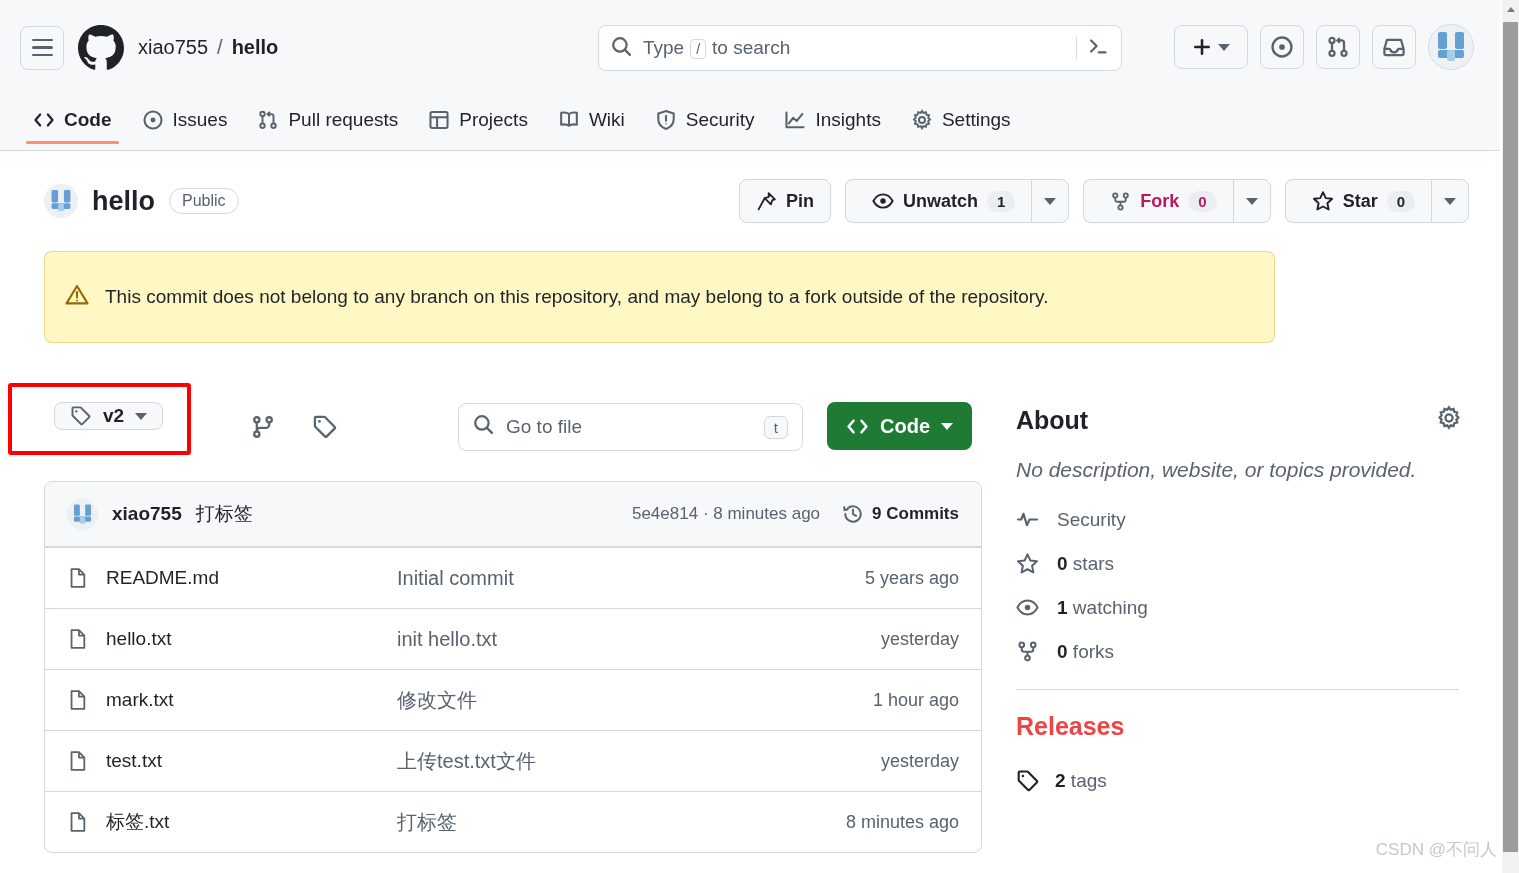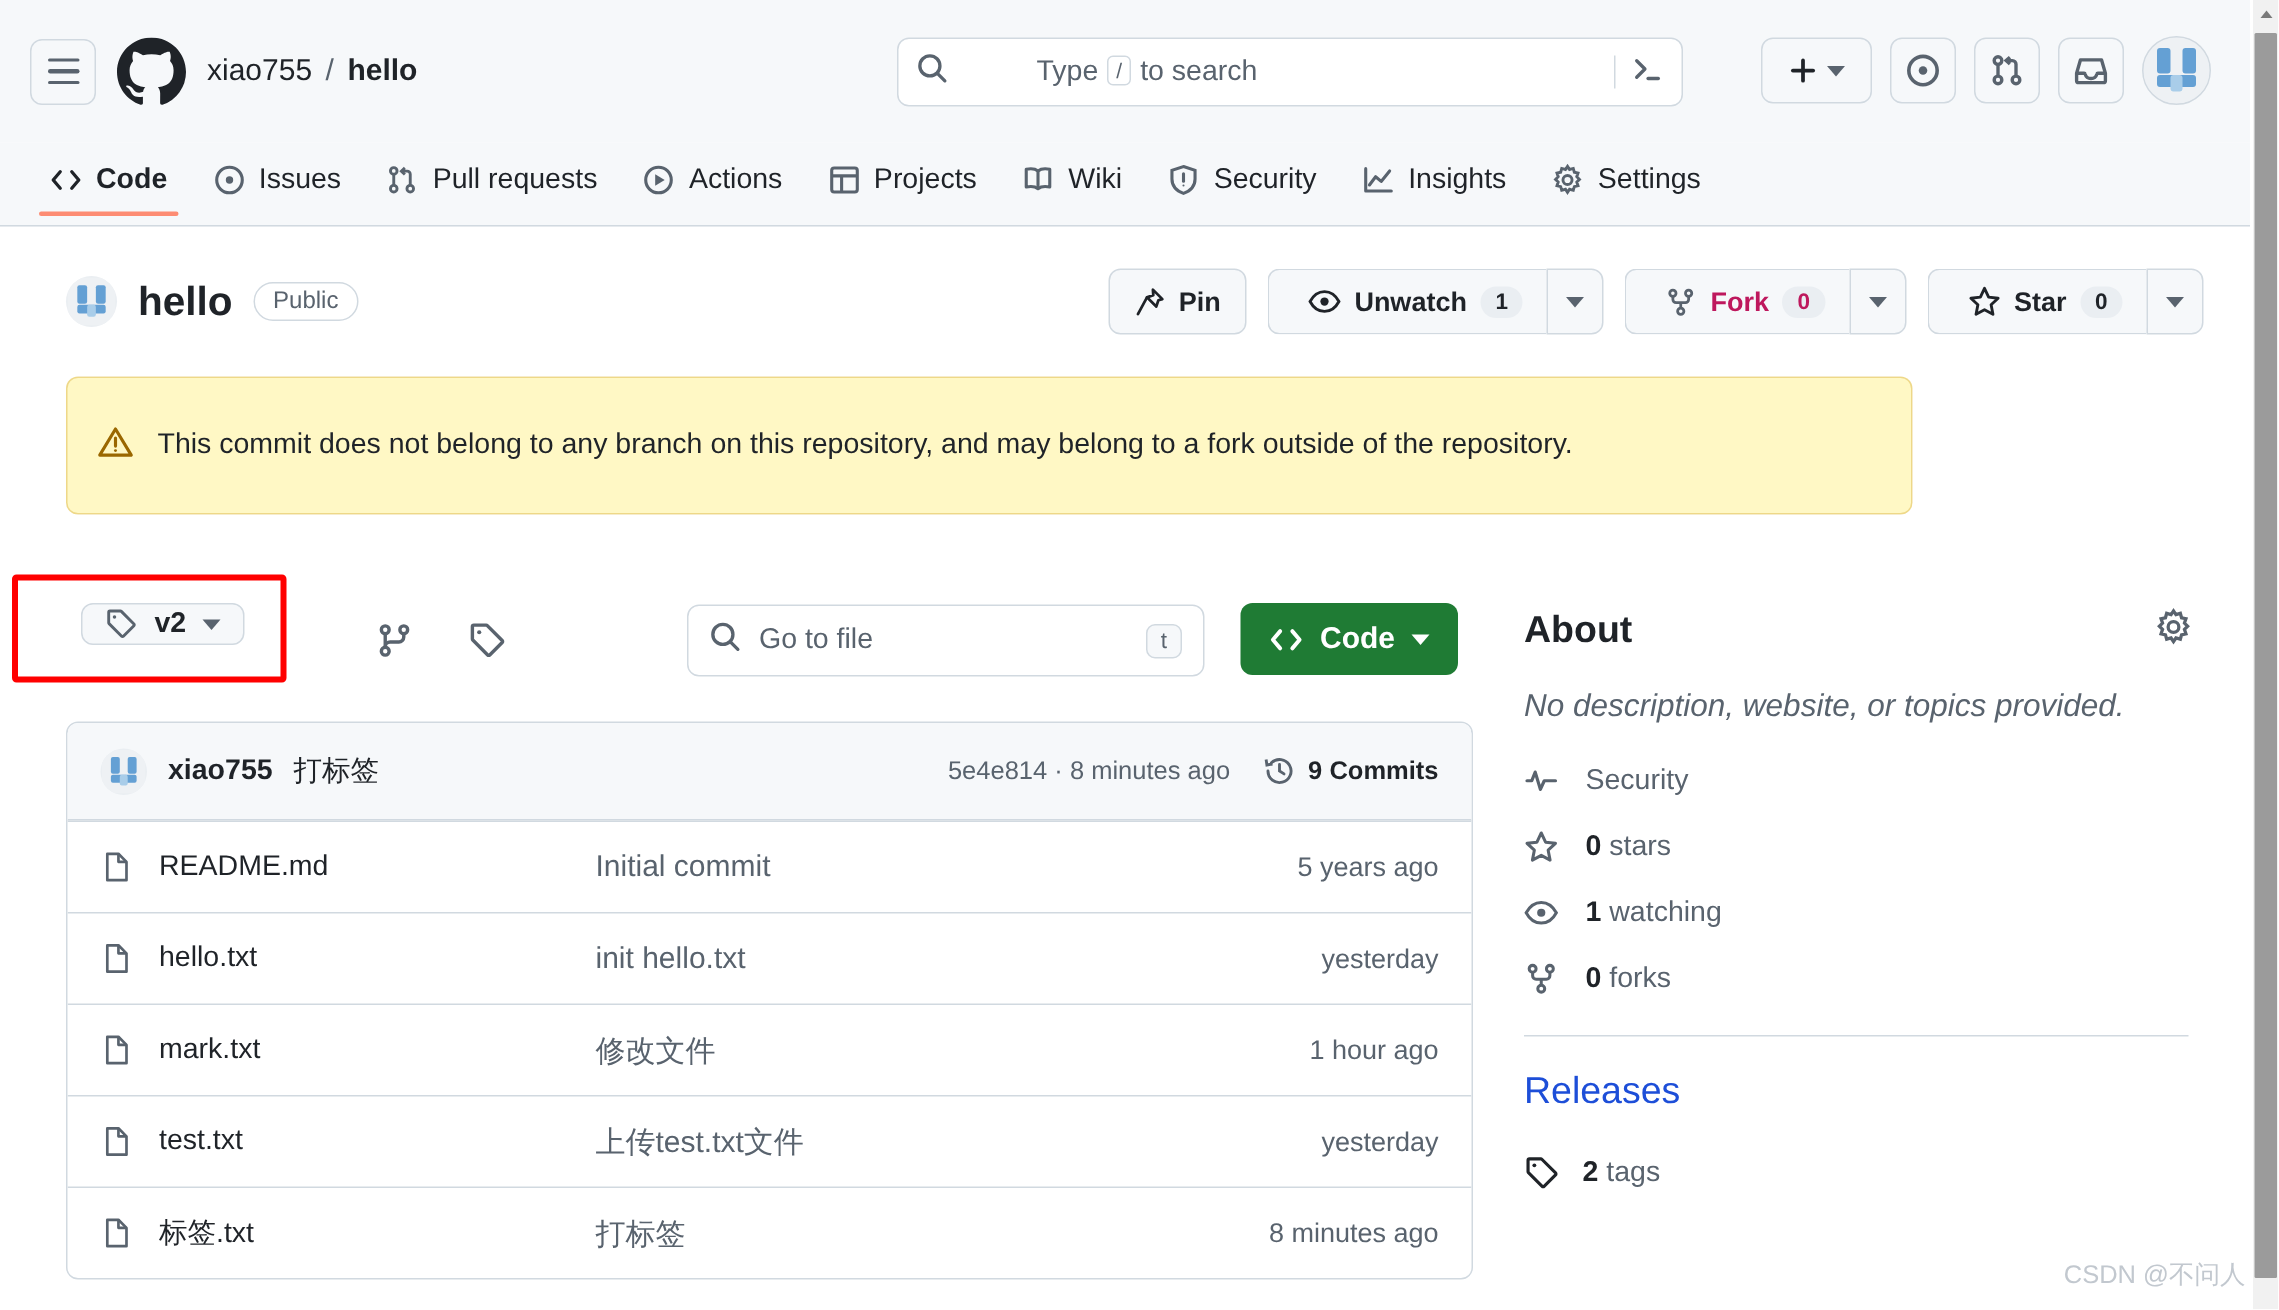--- a/index.html
+++ b/index.html
@@ -32,21 +32,21 @@
   .breadcrumb .owner { color:#1f2328; }
   .breadcrumb .sep { color:#59636e; }
   .breadcrumb .repo { font-weight: 700; color:#1f2328; }
 
   .search-wrap {
     position:absolute; left: 598px; top: 25px;
     width: 524px; height: 46px;
     border: 1px solid #d1d9e0; border-radius: 8px; background:#fff;
     display:flex; align-items:center; padding: 0 12px; gap: 11px;
   }
-  .search-wrap .ph { color:#59636e; font-size:19px; display:flex; align-items:flex-start; gap:6px;margin-left:48px;}
+  .search-wrap .ph { color:#59636e; font-size:19px; display:flex; align-items:flex-end; gap:6px;}
   .slashkey {
     border:1px solid #d1d9e0; border-radius:4px; color:#59636e;
     font-size:14px; padding:0px 5px; line-height:18px; display:inline-block;
   }
   .search-right { margin-left:auto; display:flex; align-items:center; gap:10px; }
   .vdiv { width:1px; height:22px; background:#d1d9e0; }
 
   .hdr-right { position:absolute; right: 28px; top: 24px; display:flex; align-items:center; gap: 12px; }
   .icon-btn {
     height: 44px; min-width: 44px; border:1px solid #d1d9e0; border-radius:8px;
@@ -178,21 +178,21 @@
   .about { position:absolute; top:405px; left:1016px; width:446px; }
   .about-head { display:flex; align-items:center; }
   .about-title { font-size:25px; font-weight:700; color:#1f2328; }
   .gear { margin-left:auto; color:#59636e; cursor:pointer; }
   .about-desc { margin-top:23px; font-size:21px; font-style:italic; color:#59636e; }
   .about-list { margin-top:26px; display:flex; flex-direction:column; gap:21px; }
   .about-item { display:flex; align-items:center; gap:18px; font-size:19px; color:#59636e; cursor:pointer; }
   .about-item b { color:#1f2328; font-weight:600; }
   .about-item svg { color:#59636e; flex:none; }
   .divider { margin-top:26px; border-top:1px solid #d1d9e0; width:443px; }
-  .rel-title { margin-top:22px; font-size:25px; font-weight:400; color:#1d4ed8; }
+  .rel-title { margin-top:22px; font-size:25px; font-weight:700; color:#ef4444; }
   .rel-row { margin-top:28px; display:flex; align-items:center; gap:15px; font-size:19px; color:#59636e; cursor:pointer;}
   .rel-row b { color:#1f2328; font-weight:600; }
 
   .watermark {
     position:absolute; right:22px; bottom:12px; color:#c2c8cf; font-size:17px; user-select:none;
   }
 
   
   .scrollbar { position:absolute; right:0; top:0; width:17px; height:873px; background:#f1f1f1; }
   .scroll-up { position:absolute; right:0; top:0; width:17px; height:18px; background:#f1f1f1; display:flex;align-items:center;justify-content:center;}
@@ -307,27 +307,20 @@
     <div class="nav-item">
       <svg width="22" height="22" viewBox="0 0 16 16" fill="none" stroke="#59636e" stroke-width="1.4">
         <circle cx="4" cy="12.2" r="1.6"></circle>
           <circle cx="4" cy="3.6" r="1.6"></circle>
           <circle cx="12" cy="12.2" r="1.6"></circle>
         <line x1="4" y1="5.2" x2="4" y2="10.6"></line>
           <path d="M12 10.6 V5.2 a1.5 1.5 0 0 0-1.5-1.5 H7.9"></path>
         <polyline points="9.4,2.1 7.7,3.7 9.4,5.3"></polyline>
       </svg>
       <span class="ilabel">Pull requests</span>
-    </div>
-    <div class="nav-item">
-      <svg width="22" height="22" viewBox="0 0 16 16" fill="none" stroke="#59636e" stroke-width="1.5">
-        <circle cx="8" cy="8" r="6.2"></circle>
-          <polygon points="6.4,5.2 11,8 6.4,10.8" fill="#59636e" stroke="none"></polygon>
-      </svg>
-      <span class="ilabel">Actions</span>
     </div>
     <div class="nav-item">
       <svg width="22" height="22" viewBox="0 0 16 16" fill="none" stroke="#59636e" stroke-width="1.5">
         <rect x="1.8" y="2.2" width="12.4" height="11.6" rx="1.2"></rect>
         <line x1="1.8" y1="6" x2="14.2" y2="6"></line>
           <line x1="6.6" y1="6" x2="6.6" y2="13.8"></line>
       </svg>
       <span class="ilabel">Projects</span>
     </div>
     <div class="nav-item">

